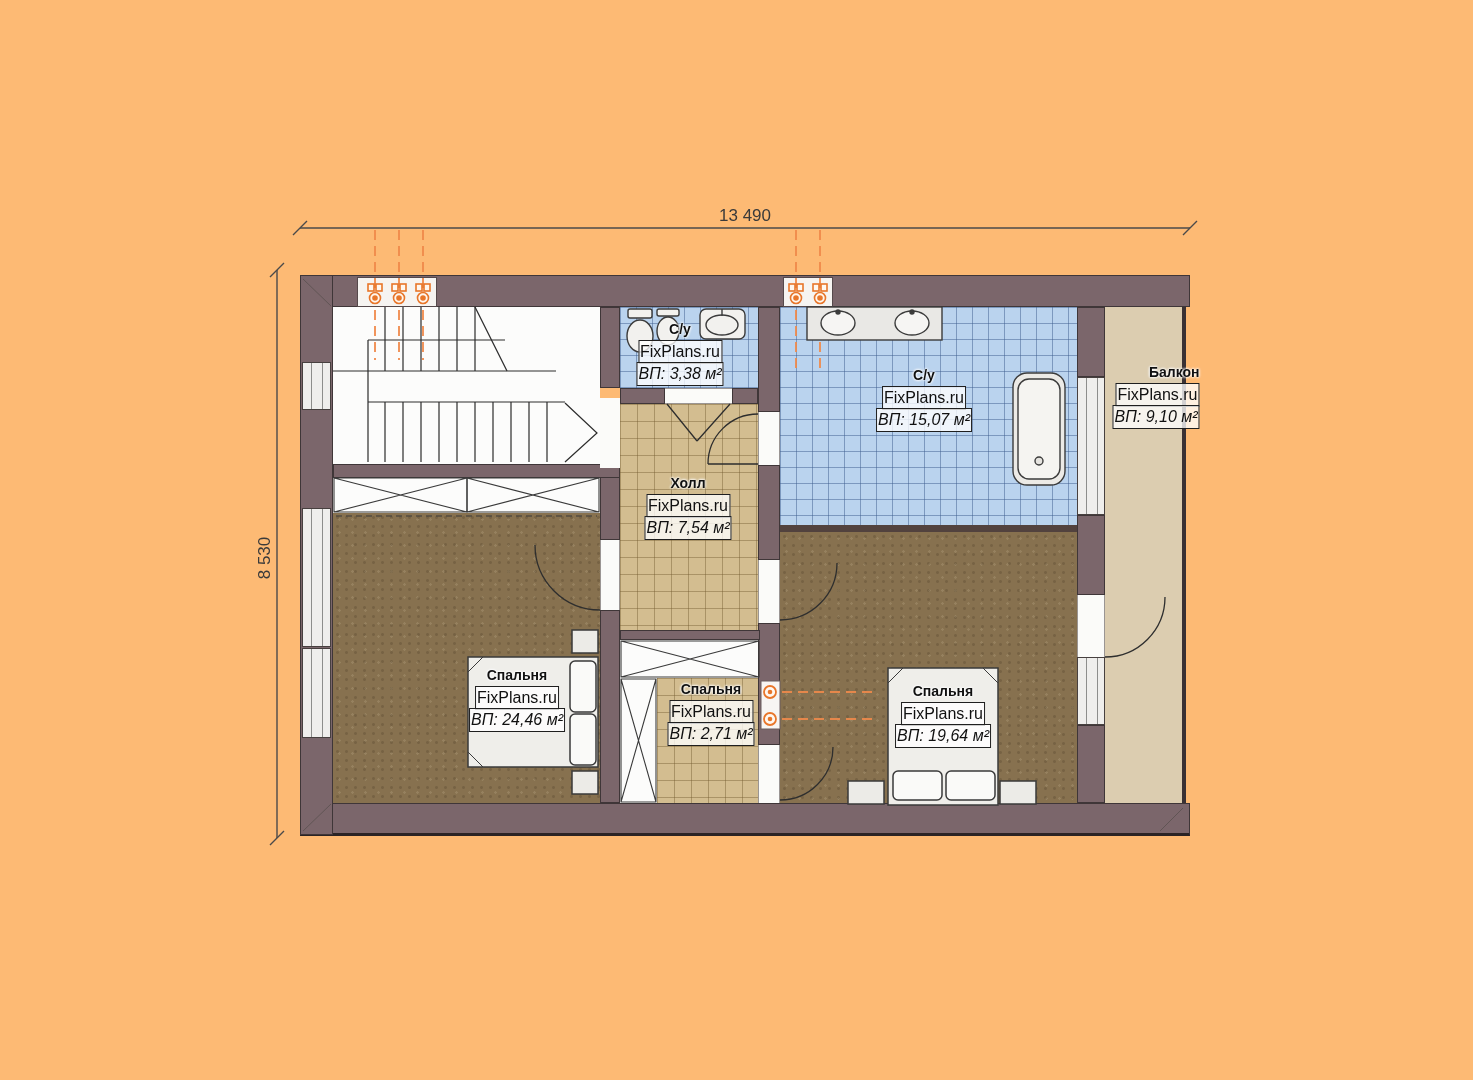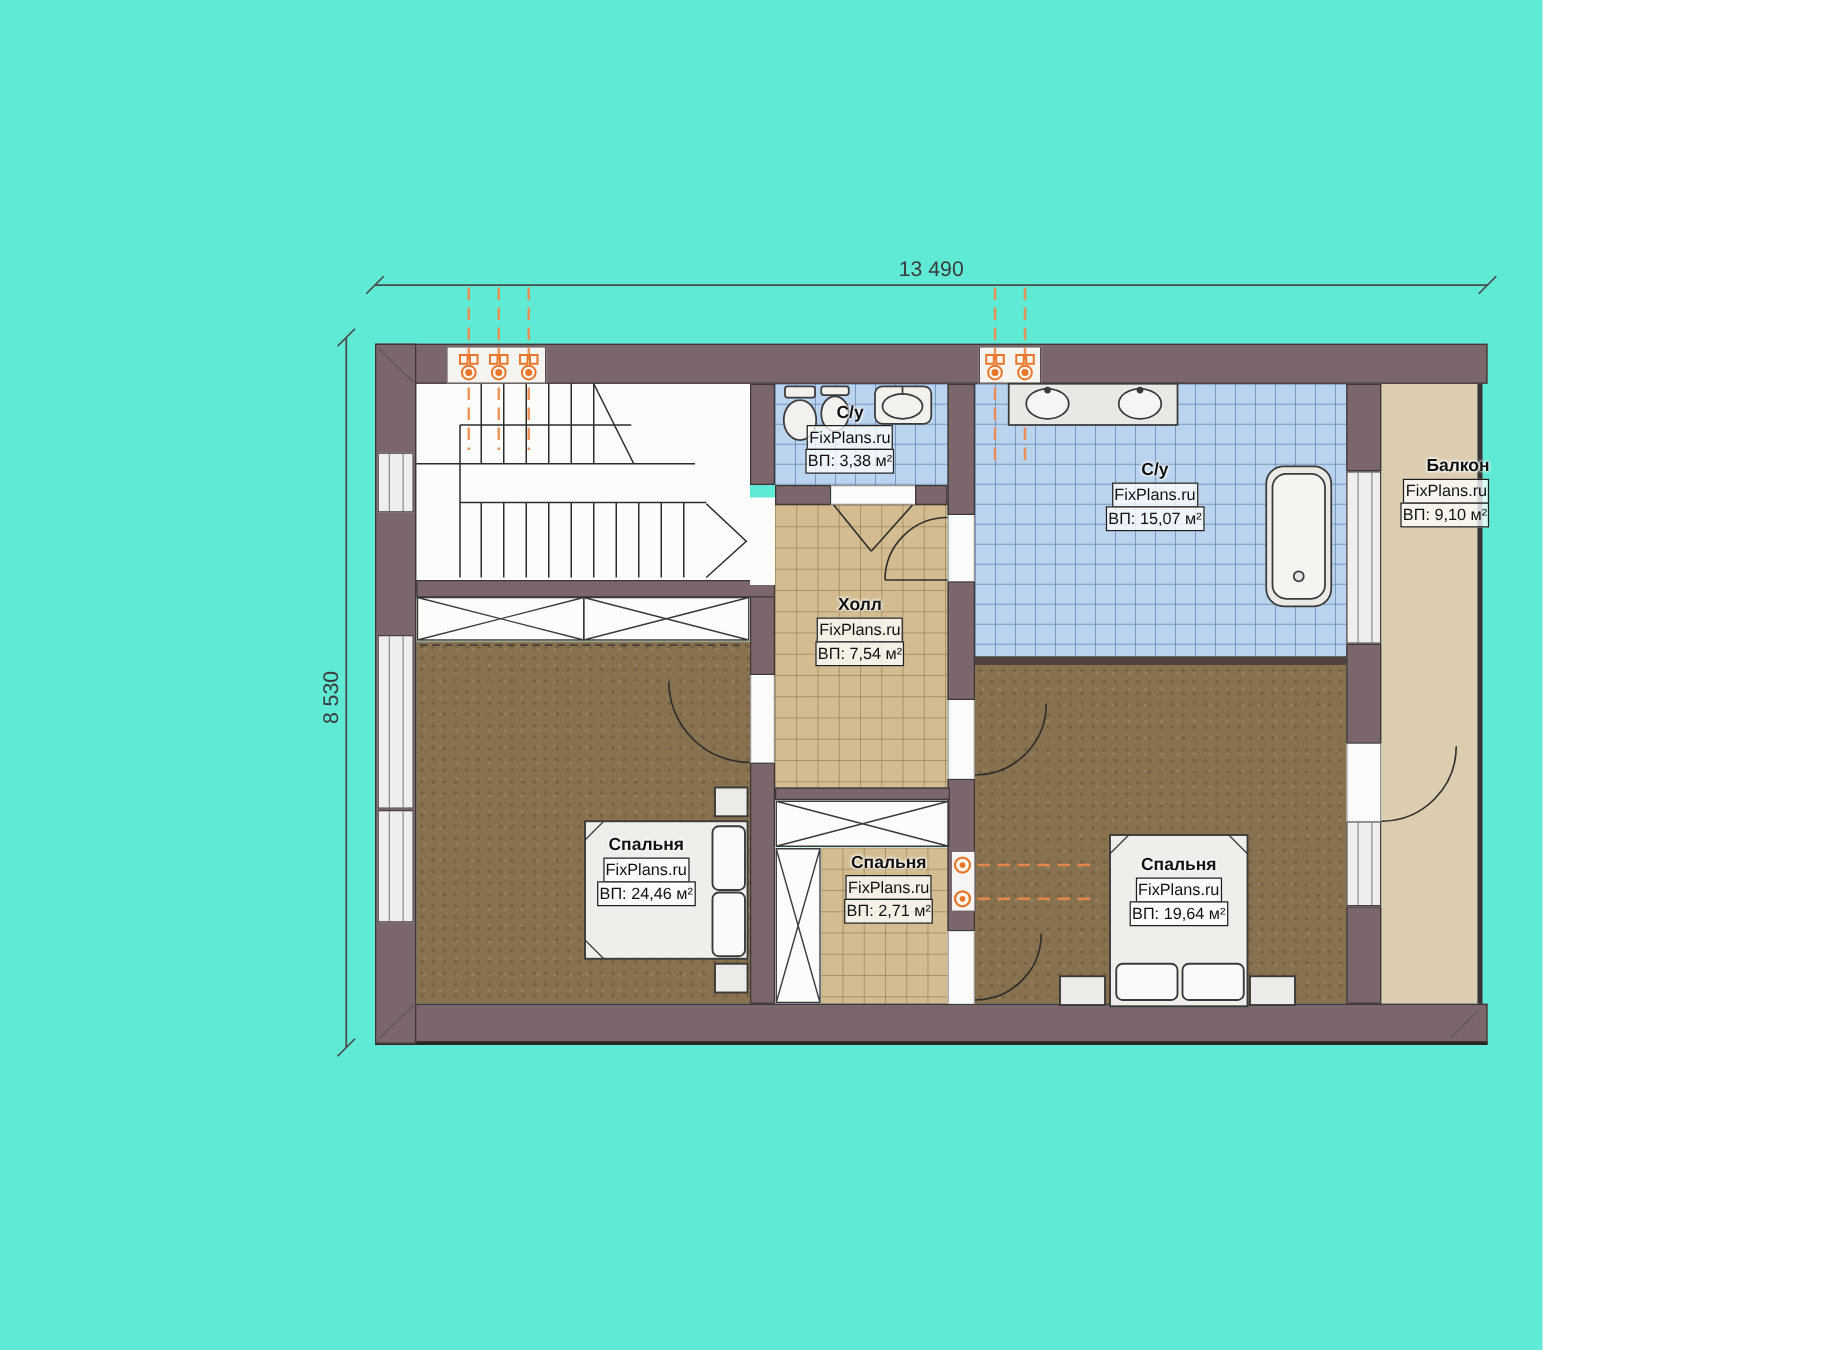--- a/index.html
+++ b/index.html
@@ -1,16 +1,16 @@
 <!DOCTYPE html>
 <html><head>
 <meta charset="utf-8">
 <style>
   html,body{margin:0;padding:0;background:#ffffff;}
-  .canvas{position:relative;width:1234px;height:1080px;background:#5eead4;overflow:hidden;
+  .canvas{position:relative;width:1473px;height:1080px;background:#fdba74;overflow:hidden;
           font-family:"Liberation Sans", sans-serif;}
 
   
   .floor{position:absolute;box-sizing:border-box;z-index:1;}
   .white-floor{background:#fcfcfb;}
   .tile-blue{background-color:#bad3ee;
     background-image:linear-gradient(rgba(62,94,142,.5) 1px,transparent 1px),
                      linear-gradient(90deg,rgba(62,94,142,.5) 1px,transparent 1px);
     background-size:16px 16px;}
   .tile-beige{background-color:#d3bd90;
@@ -38,22 +38,22 @@
 
   
   svg.lineart{position:absolute;left:0;top:0;z-index:4;pointer-events:none;}
 
   
   .room-label{position:absolute;z-index:6;display:flex;flex-direction:column;align-items:center;
     transform:translateX(-50%);white-space:nowrap;}
   .room-name{font-size:14px;font-weight:bold;color:#101010;margin-bottom:3px;
     text-shadow:0 0 3px #fff,0 0 3px #fff,0 0 2px #fff;}
   .label-box{background:rgba(255,255,255,.78);border:1.5px solid #1f1f1f;color:#101010;
-    font-size:13px;padding:2px 1px;line-height:1.1;text-align:center;}
-  .label-box.area{margin-top:-1.5px;}
+    font-size:16px;padding:2px 1px;line-height:1.1;text-align:center;}
+  .label-box.area{margin-top:-1.5px;font-style:italic;}
 
   .dim-label{position:absolute;z-index:6;font-size:17px;color:#3a3a3a;white-space:nowrap;}
   #dim-top-label{left:745px;top:206px;transform:translateX(-50%);}
   #dim-left-label{left:237px;top:548px;transform:rotate(-90deg);transform-origin:center;width:56px;text-align:center;}
 
   
   #lbl-bath-small{left:680px;top:321px;}
   #lbl-bath-main{left:924px;top:367px;}
   #lbl-balcony{left:1156px;top:364px;align-items:flex-end;}
   #lbl-hall{left:688px;top:475px;}

